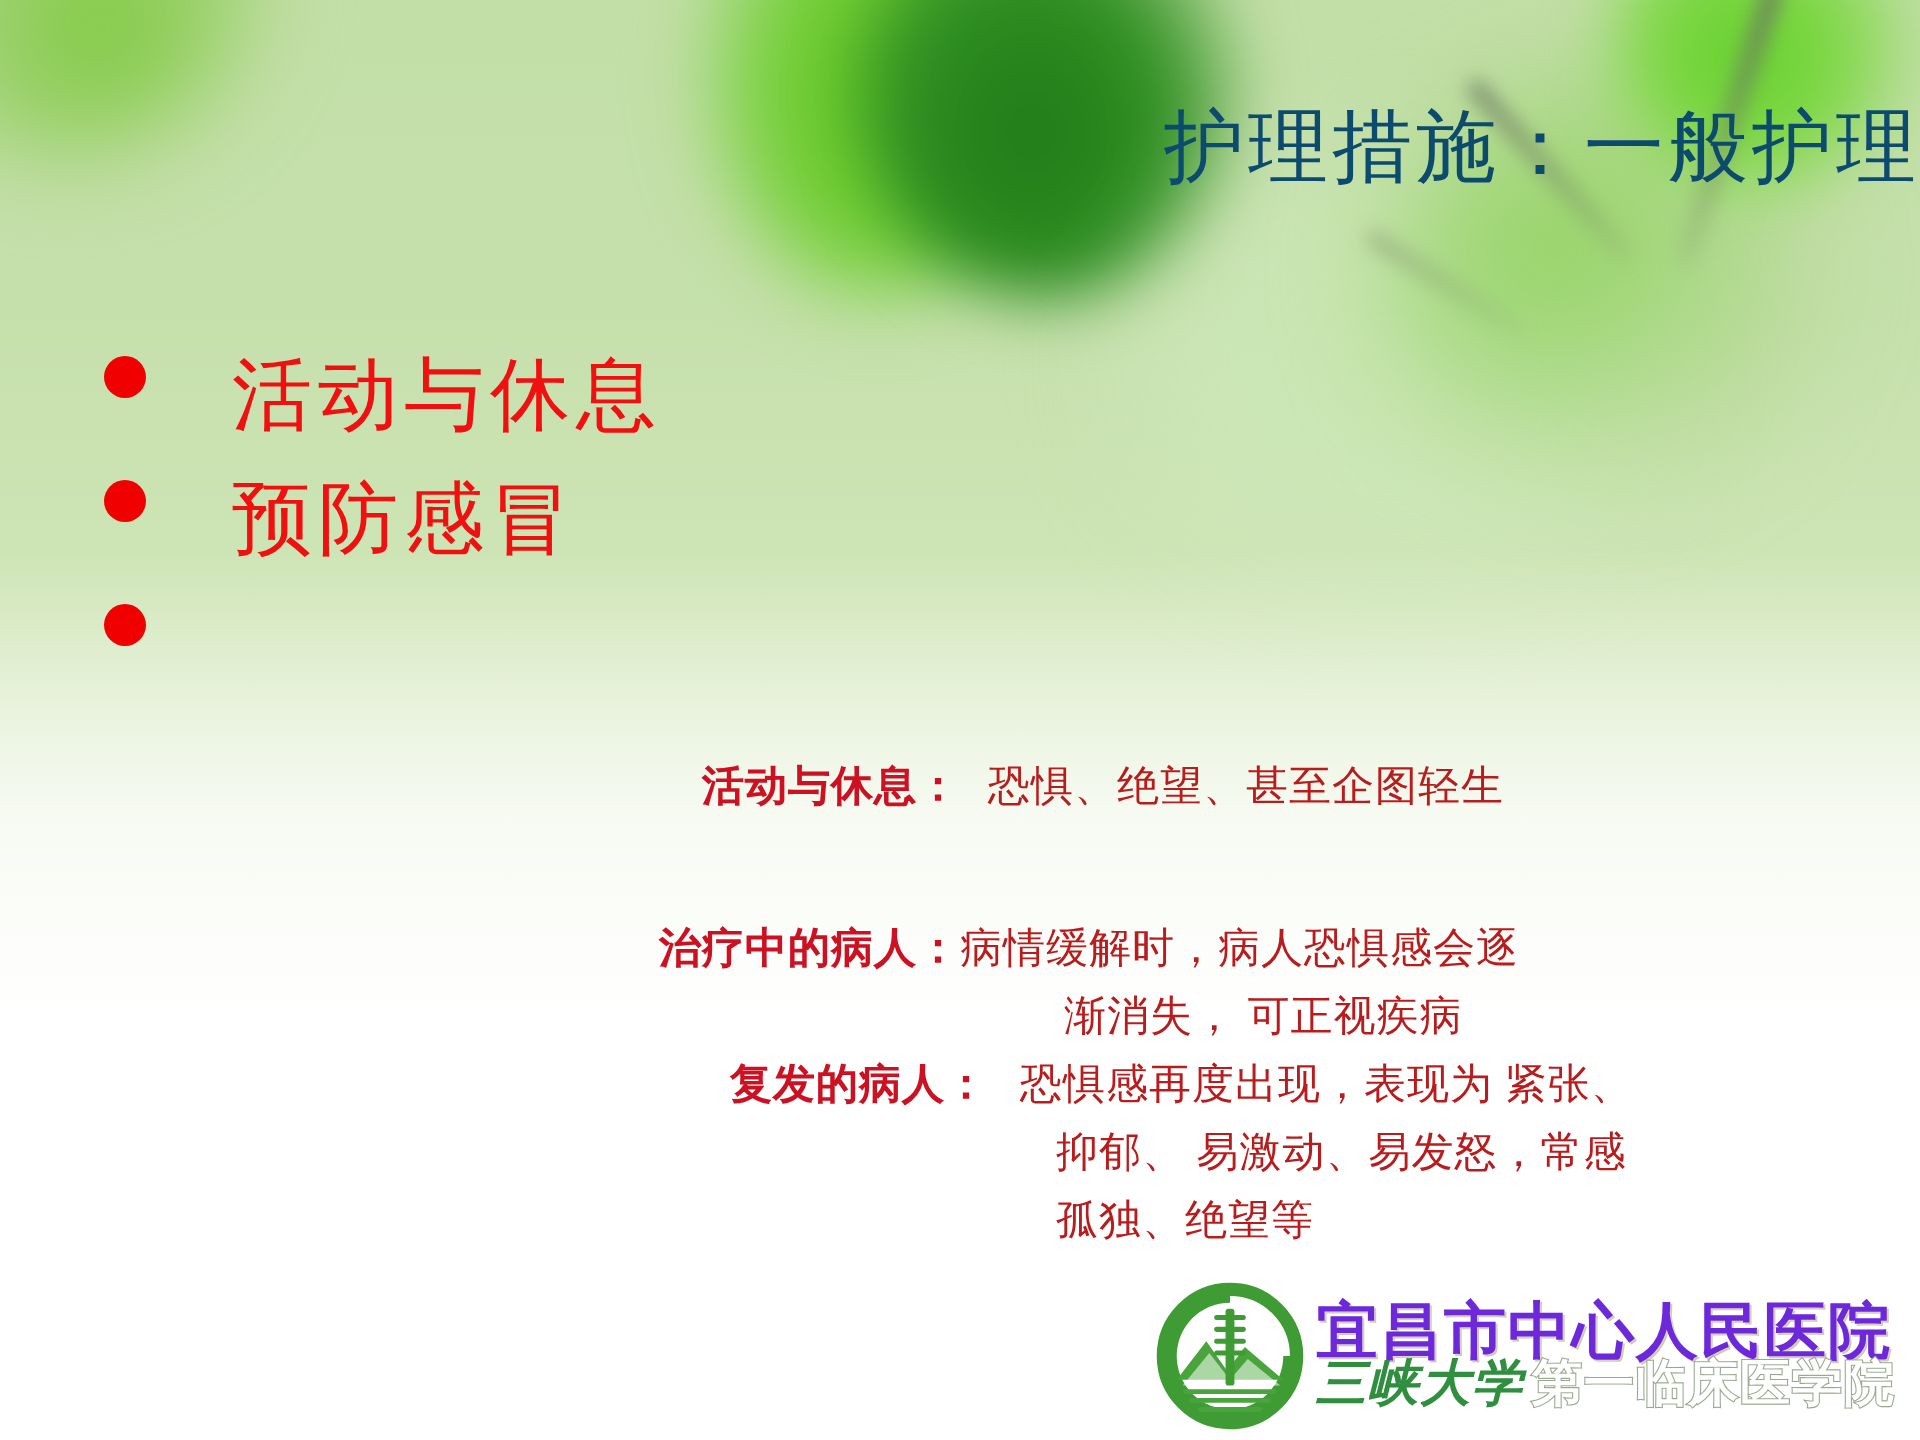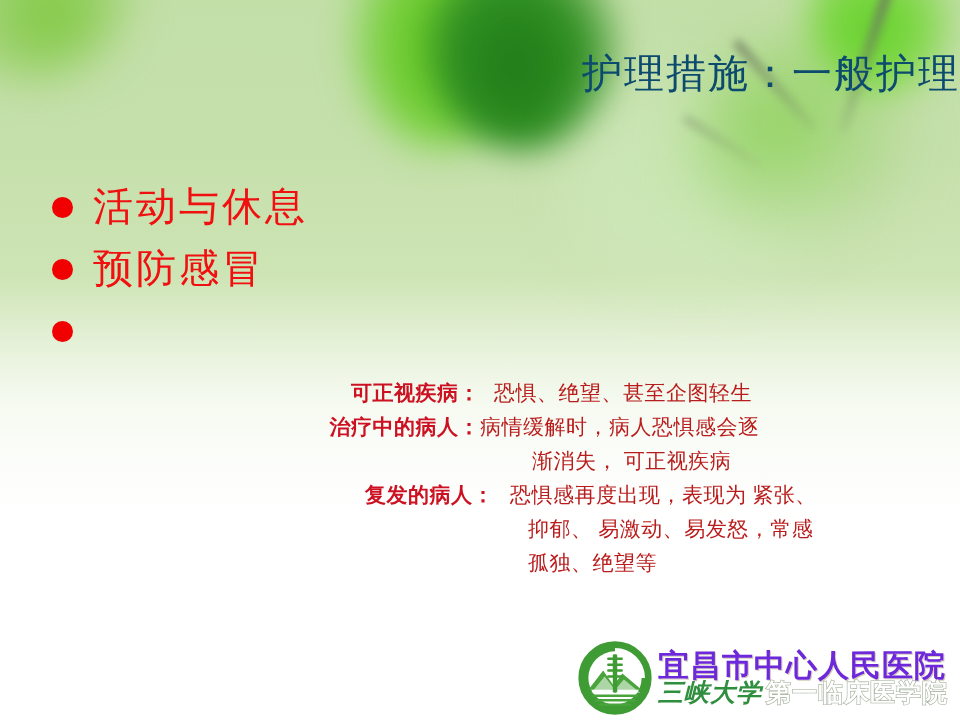--- a/index.html
+++ b/index.html
@@ -101,23 +101,23 @@
 
   
   .bullets {
     position: absolute;
     left: 52px;
     top: 178px;
     width: 330px;
   }
   .bullet-row {
     display: flex;
-    align-items: center;
     height: 58px;
     margin-bottom: 4px;
+    gap: 23px;
   }
   .bullet-dot {
     width: 21px;
     height: 21px;
     border-radius: 50%;
     background: #f00000;
     flex: 0 0 auto;
     margin-right: 20px;
   }
   .bullet-text {
@@ -150,21 +150,21 @@
     flex: 0 0 auto;
     letter-spacing: .5px;
   }
   .detail-body {
     color: #b91c1c;
     flex: 0 0 auto;
     letter-spacing: .5px;
   }
   
   .lbl-w1 { width: 162px; }
-  .lbl-w2 { width: 162px; }
+  .lbl-w2 { width: 162px; margin-top: 47px; }
   .lbl-w3 { width: 176px; }
   .pad-1 { padding-left: 14px; }
   .pad-2 { padding-left: 0px; }
   .pad-3 { padding-left: 16px; }
   .cont-1 { padding-left: 214px; }
   .cont-2 { padding-left: 210px; }
 
   
   .logo {
     position: absolute;
@@ -256,21 +256,21 @@
     <div class="bullet-row">
       <span class="bullet-dot"></span>
     </div>
 
   </div>
 
   <div class="details">
 
     <div class="detail-item">
       <div class="detail-line">
-        <span class="detail-label lbl-w1">可正视疾病：</span>
+        <span class="detail-label lbl-w1">活动与休息：</span>
         <span class="detail-body pad-1">恐惧、绝望、甚至企图轻生</span>
       </div>
     </div>
 
     <div class="detail-item">
       <div class="detail-line">
         <span class="detail-label lbl-w2">治疗中的病人：</span>
         <span class="detail-body pad-2">病情缓解时，病人恐惧感会逐</span>
       </div>
       <div class="detail-line">

